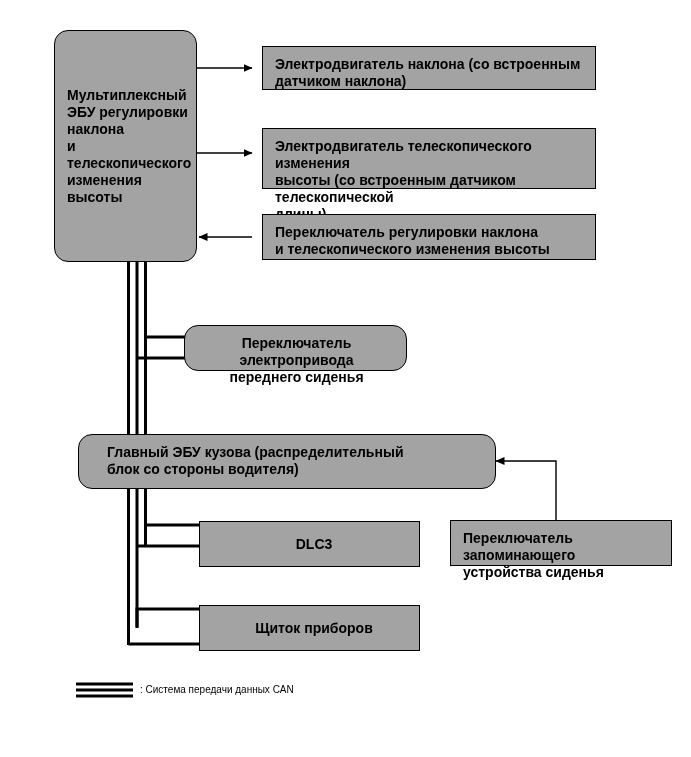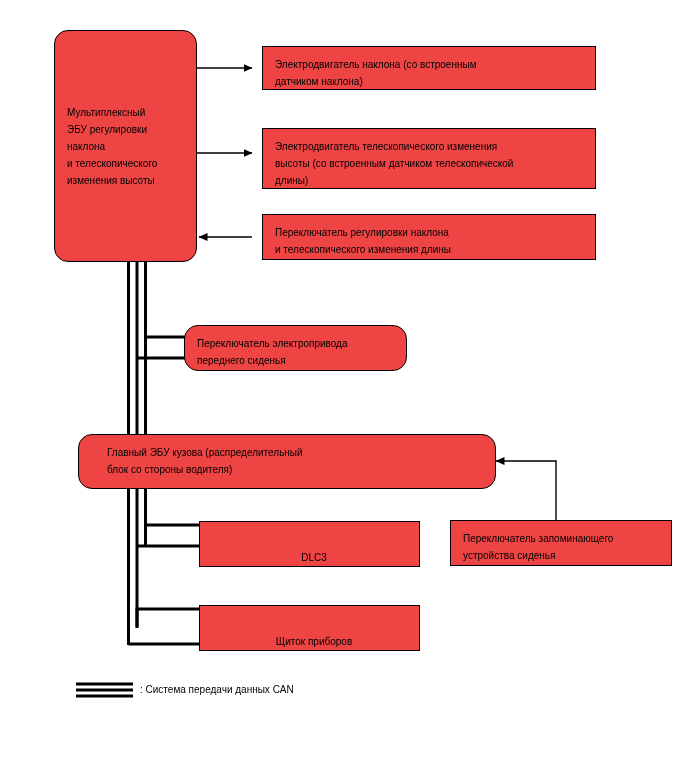--- a/index.html
+++ b/index.html
@@ -22,39 +22,40 @@
     position: absolute;
     left: 0;
     top: 0;
     width: 691px;
     height: 757px;
   }
   .node {
     position: absolute;
     box-sizing: border-box;
     border: 1.5px solid #000000;
-    background: #ef4444;
-    font-size: 10px;
+    background: #a3a3a3;
+    font-size: 14px;
     line-height: 17px;
     color: #000000;
     z-index: 5;
+    font-weight: bold;
   }
   .node.rounded {
     border-radius: 14px;
   }
   .node .txt {
     display: block;
     white-space: pre-line;
   }
   .node.pad-lr {
     padding: 9px 10px 8px 12px;
   }
   .node.center-box {
     display: flex;
-    align-items: flex-end;
+    align-items: center;
     justify-content: center;
     text-align: center;
     padding-left: 9px;
   }
   .node.vcenter {
     display: flex;
     align-items: center;
   }
   .legend {
     position: absolute;
@@ -120,24 +121,24 @@
   </div>
 
   <div class="node pad-lr" style="left:262px; top:128px; width:334px; height:61px;">
     <span class="txt">Электродвигатель телескопического изменения
 высоты (со встроенным датчиком телескопической
 длины)</span>
   </div>
 
   <div class="node pad-lr" style="left:262px; top:214px; width:334px; height:46px;">
     <span class="txt">Переключатель регулировки наклона
-и телескопического изменения длины</span>
+и телескопического изменения высоты</span>
   </div>
 
-  <div class="node rounded pad-lr" style="left:184px; top:325px; width:223px; height:46px;">
+  <div class="node rounded pad-lr" style="left:184px; top:325px; width:223px; height:46px;text-align:center;">
     <span class="txt">Переключатель электропривода
 переднего сиденья</span>
   </div>
 
   <div class="node rounded pad-lr" style="left:78px; top:434px; width:418px; height:55px;padding-left:28px;">
     <span class="txt">Главный ЭБУ кузова (распределительный
 блок со стороны водителя)</span>
   </div>
 
   <div class="node center-box" style="left:199px; top:521px; width:221px; height:46px;">

